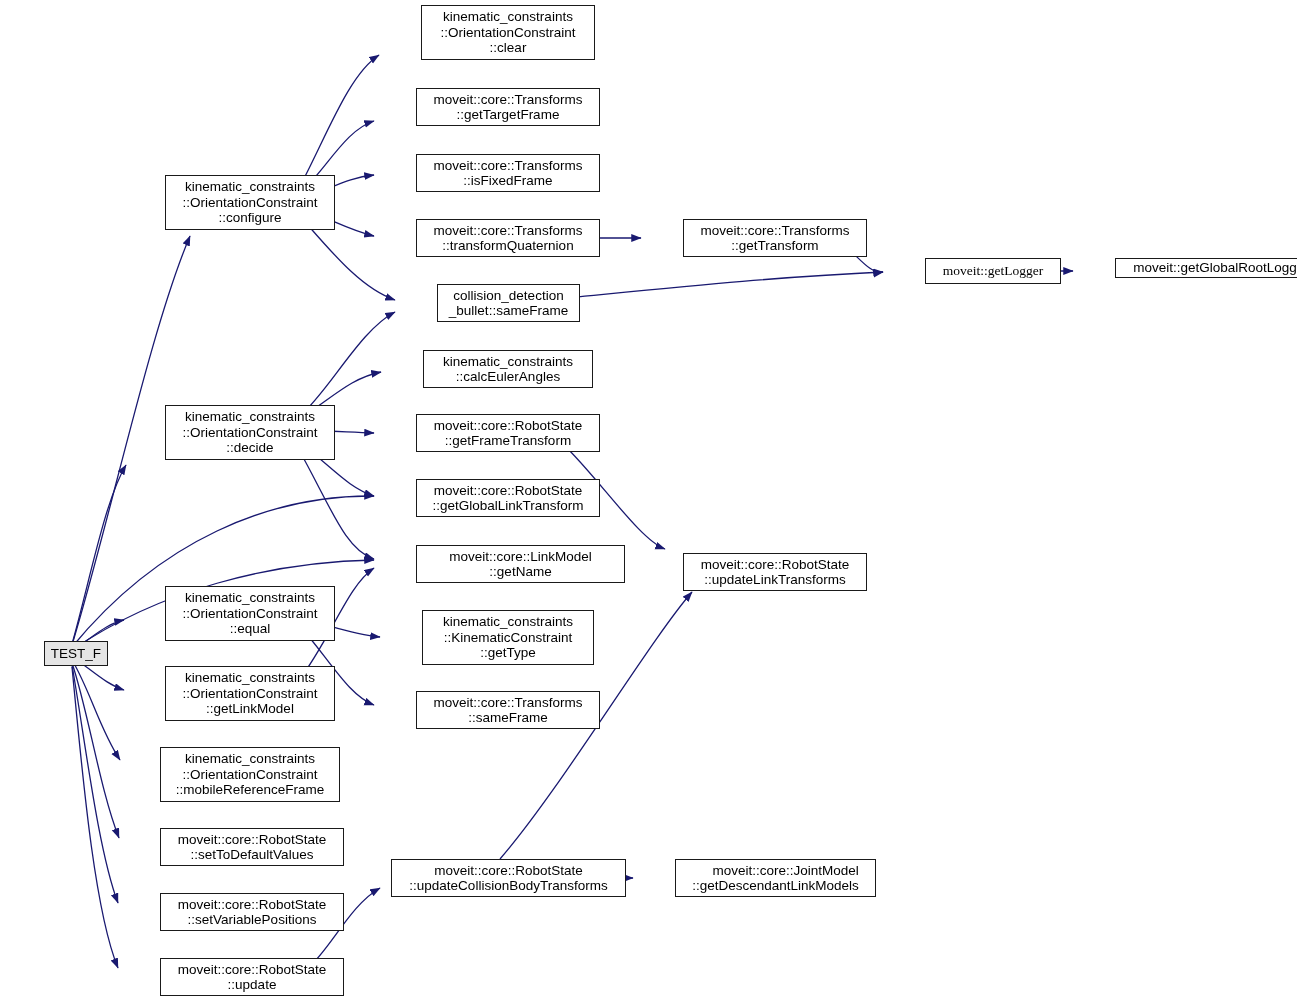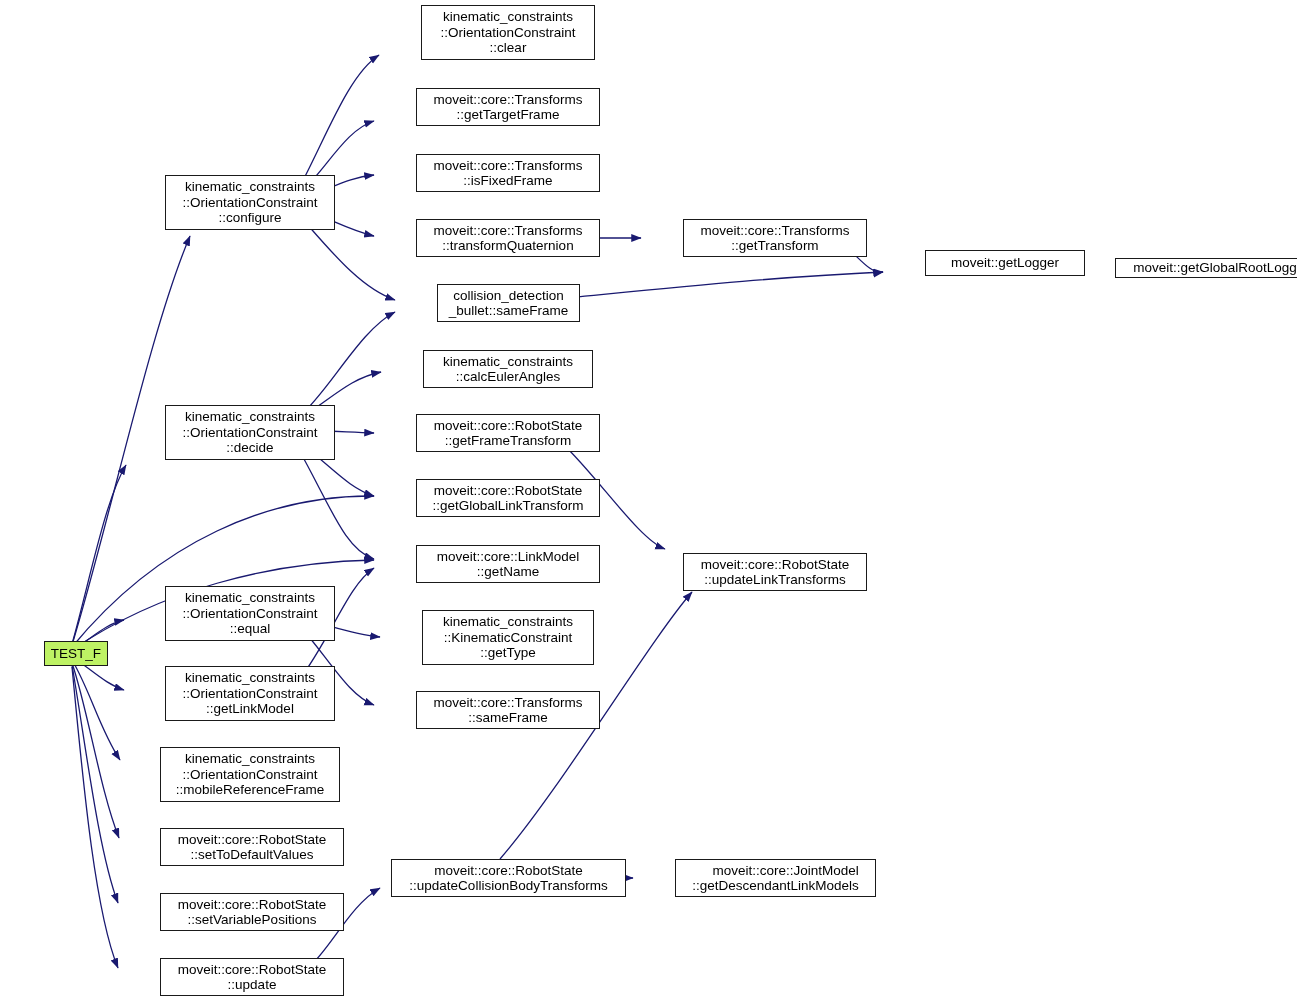--- a/index.html
+++ b/index.html
@@ -32,21 +32,21 @@
     align-items: center;
     justify-content: center;
     text-align: center;
     font-size: 13.5px;
     line-height: 15.5px;
     white-space: pre-line;
     overflow: hidden;
     margin-left: 36px;
   }
   .node.root {
-    background: #bef264;
+    background: #e5e5e5;
   }
 </style>
 </head>
 <body>
 
 <div id="canvas">
   <svg class="edges" viewBox="0 0 1297 1005">
     <defs>
       <marker id="arrow" markerWidth="9" markerHeight="9" refX="7.5" refY="3" orient="auto" markerUnits="strokeWidth">
         <path d="M0,0 L8,3 L0,6 z" fill="#191970"></path>
@@ -95,34 +95,34 @@
 ::OrientationConstraint
 ::clear</div>
       <div class="node" style="left: 380px; top: 88px; width: 184px; height: 38px;">moveit::core::Transforms
 ::getTargetFrame</div>
       <div class="node" style="left: 380px; top: 154px; width: 184px; height: 38px;">moveit::core::Transforms
 ::isFixedFrame</div>
       <div class="node" style="left: 380px; top: 219px; width: 184px; height: 38px;">moveit::core::Transforms
 ::transformQuaternion</div>
       <div class="node" style="left: 647px; top: 219px; width: 184px; height: 38px;">moveit::core::Transforms
 ::getTransform</div>
-      <div class="node" style="left: 889px; top: 250px; width: 160px; height: 26px;">moveit::getLogger</div>
+      <div class="node" style="left: 889px; top: 258px; width: 136px; height: 26px; font-family: Liberation Serif, serif;">moveit::getLogger</div>
       <div class="node" style="left: 1079px; top: 258px; width: 212px; height: 20px;">moveit::getGlobalRootLogger</div>
       <div class="node" style="left: 401px; top: 284px; width: 143px; height: 38px;">collision_detection
 _bullet::sameFrame</div>
       <div class="node" style="left: 387px; top: 350px; width: 170px; height: 38px;">kinematic_constraints
 ::calcEulerAngles</div>
       <div class="node" style="left: 129px; top: 405px; width: 170px; height: 55px;">kinematic_constraints
 ::OrientationConstraint
 ::decide</div>
       <div class="node" style="left: 380px; top: 414px; width: 184px; height: 38px;">moveit::core::RobotState
 ::getFrameTransform</div>
       <div class="node" style="left: 380px; top: 479px; width: 184px; height: 38px;">moveit::core::RobotState
 ::getGlobalLinkTransform</div>
-      <div class="node" style="left: 380px; top: 545px; width: 184px; height: 38px;">moveit::core::LinkModel
+      <div class="node" style="left: 380px; top: 545px; width: 209px; height: 38px;">moveit::core::LinkModel
 ::getName</div>
       <div class="node" style="left: 647px; top: 553px; width: 184px; height: 38px;">moveit::core::RobotState
 ::updateLinkTransforms</div>
       <div class="node" style="left: 129px; top: 586px; width: 170px; height: 55px;">kinematic_constraints
 ::OrientationConstraint
 ::equal</div>
       <div class="node" style="left: 386px; top: 610px; width: 172px; height: 55px;">kinematic_constraints
 ::KinematicConstraint
 ::getType</div>
       <div class="node" style="left: 129px; top: 666px; width: 170px; height: 55px;">kinematic_constraints

